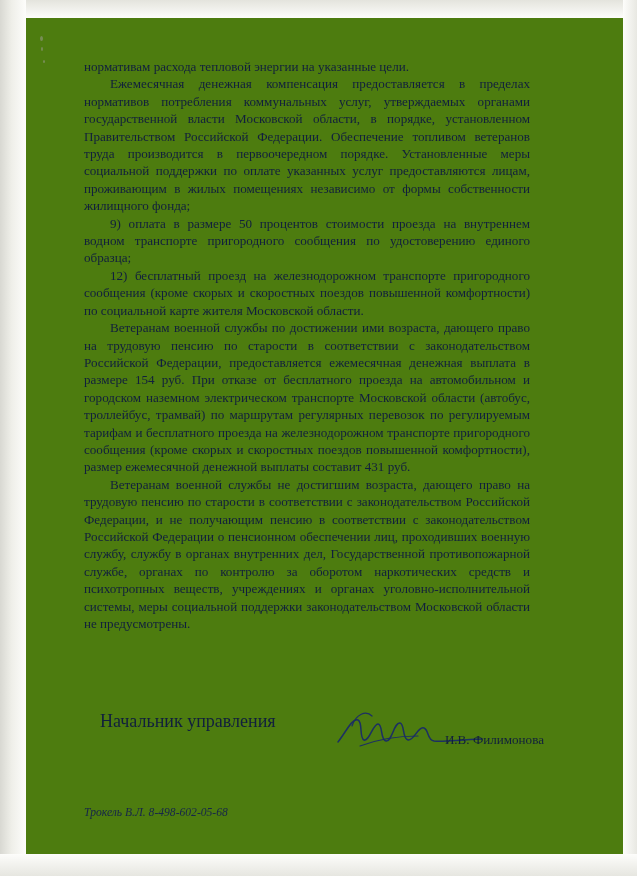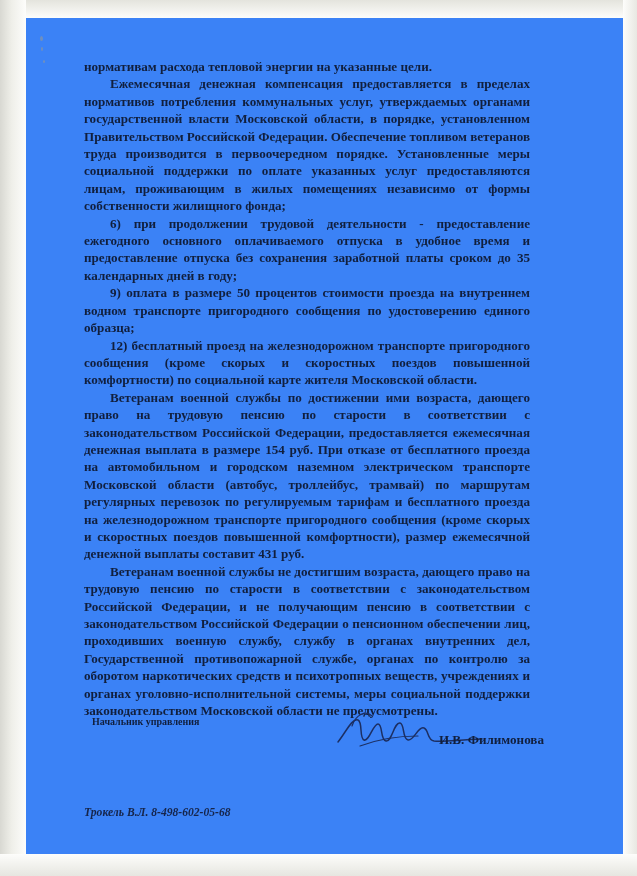--- a/index.html
+++ b/index.html
@@ -7,23 +7,22 @@
     padding: 0;
     background: #ffffff;
   }
   body {
     font-family: "Liberation Serif", serif;
   }
   .page {
     position: relative;
     width: 637px;
     height: 876px;
-    background: #3b82f6;
+    background: #4d7c0f;
     overflow: hidden;
-    font-weight: bold;
   }
   
   .scan-edge-left {
     position: absolute;
     left: 0; top: 0;
     width: 26px; height: 876px;
     background: linear-gradient(to right, #d8d8d2 0%, #efefe9 45%, #fdfdfb 100%);
     pointer-events: none;
   }
   .scan-edge-top {
@@ -73,23 +72,23 @@
     text-indent: 0;
   }
   .sign-block {
     position: absolute;
     left: 84px;
     top: 712px;
     width: 460px;
   }
   .sign-left {
     position: absolute;
-    left: 8px;
+    left: 16px;
     top: 0;
-    font-size: 10px;
+    font-size: 18px;
     line-height: 19px;
     color: #111f3d;
   }
   .sign-name {
     position: absolute;
     right: 0;
     top: 20px;
     font-size: 13.1px;
     color: #111f3d;
     white-space: nowrap;
@@ -121,21 +120,20 @@
   <div class="scan-edge-right"></div>
   <div class="scan-edge-bottom"></div>
 
   <div class="speck" style="left:40px;top:36px;width:3px;height:5px;"></div>
   <div class="speck" style="left:41px;top:47px;width:2px;height:4px;"></div>
   <div class="speck" style="left:43px;top:60px;width:2px;height:3px;"></div>
 
   <div class="content">
     <p class="para noindent">нормативам расхода тепловой энергии на указанные цели.</p>
     <p class="para">Ежемесячная денежная компенсация предоставляется в пределах нормативов потребления коммунальных услуг, утверждаемых органами государственной власти Московской области, в порядке, установленном Правительством Российской Федерации. Обеспечение топливом ветеранов труда производится в первоочередном порядке. Установленные меры социальной поддержки по оплате указанных услуг предоставляются лицам, проживающим в жилых помещениях независимо от формы собственности жилищного фонда;</p>
-    <p class="para">6) при продолжении трудовой деятельности - предоставление ежегодного основного оплачиваемого отпуска в удобное время и предоставление отпуска без сохранения заработной платы сроком до 35 календарных дней в году;</p>
     <p class="para">9) оплата в размере 50 процентов стоимости проезда на внутреннем водном транспорте пригородного сообщения по удостоверению единого образца;</p>
     <p class="para">12) бесплатный проезд на железнодорожном транспорте пригородного сообщения (кроме скорых и скоростных поездов повышенной комфортности) по социальной карте жителя Московской области.</p>
     <p class="para">Ветеранам военной службы по достижении ими возраста, дающего право на трудовую пенсию по старости в соответствии с законодательством Российской Федерации, предоставляется ежемесячная денежная выплата в размере 154 руб. При отказе от бесплатного проезда на автомобильном и городском наземном электрическом транспорте Московской области (автобус, троллейбус, трамвай) по маршрутам регулярных перевозок по регулируемым тарифам  и бесплатного проезда на железнодорожном транспорте пригородного сообщения (кроме скорых и скоростных поездов повышенной комфортности), размер ежемесячной денежной выплаты составит 431 руб.</p>
     <p class="para">Ветеранам военной службы не достигшим возраста, дающего право на трудовую пенсию по старости в соответствии с законодательством Российской Федерации, и не получающим пенсию в соответствии с законодательством Российской Федерации о пенсионном обеспечении лиц, проходивших военную службу, службу в органах внутренних дел, Государственной противопожарной службе, органах по контролю за оборотом наркотических средств и психотропных веществ, учреждениях и органах уголовно-исполнительной системы, меры социальной поддержки законодательством Московской области не предусмотрены.</p>
   </div>
 
   <div class="sign-block">
     <div class="sign-left">
       <div>Начальник управления</div>
     </div>

